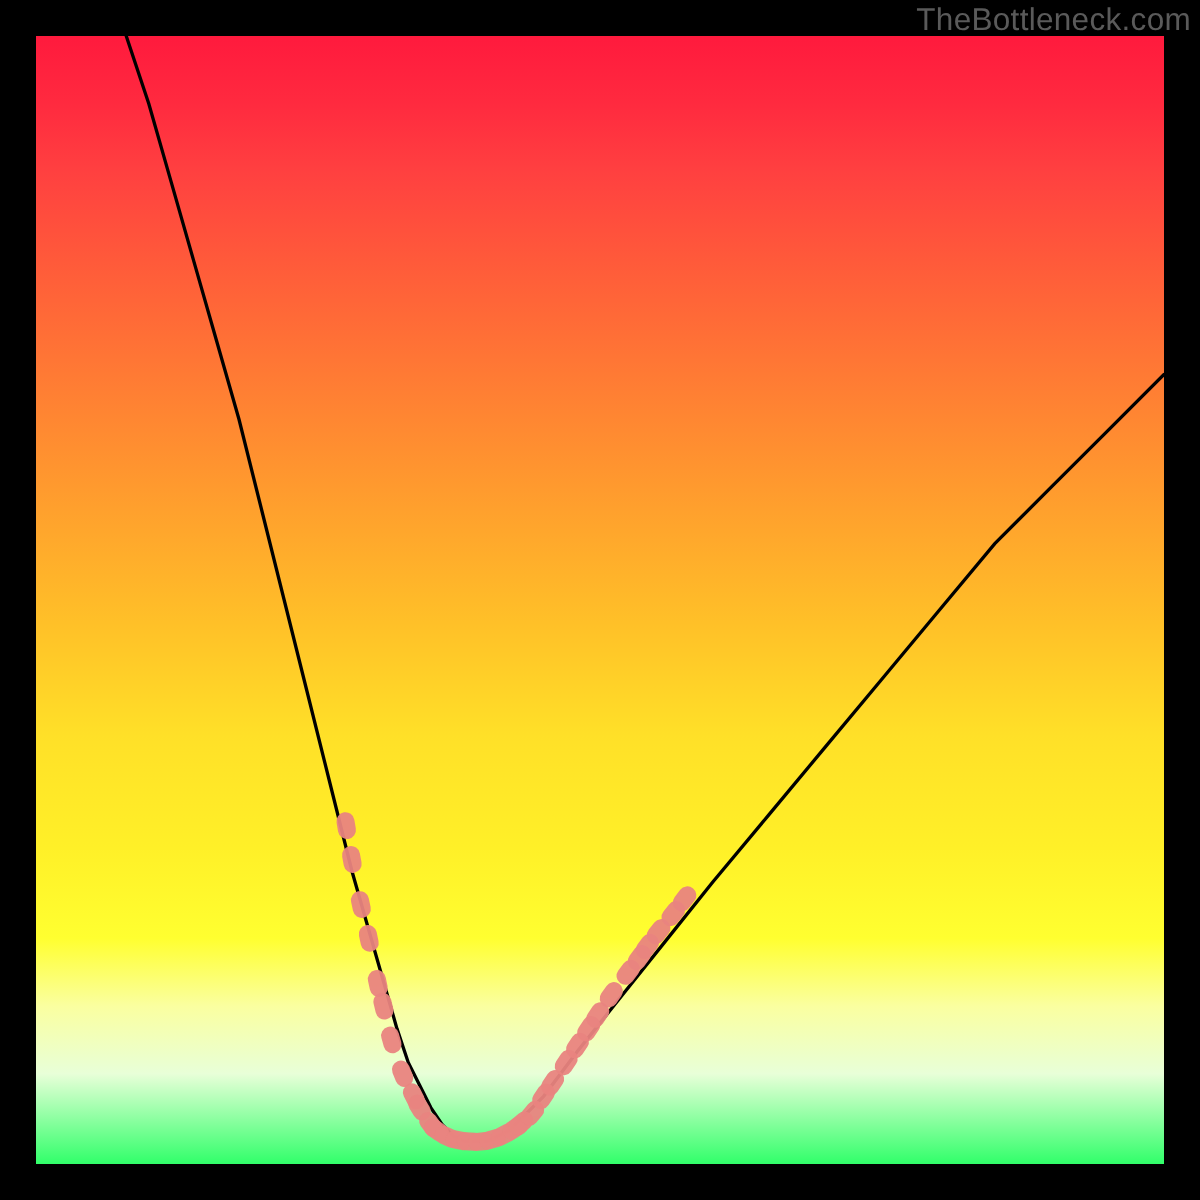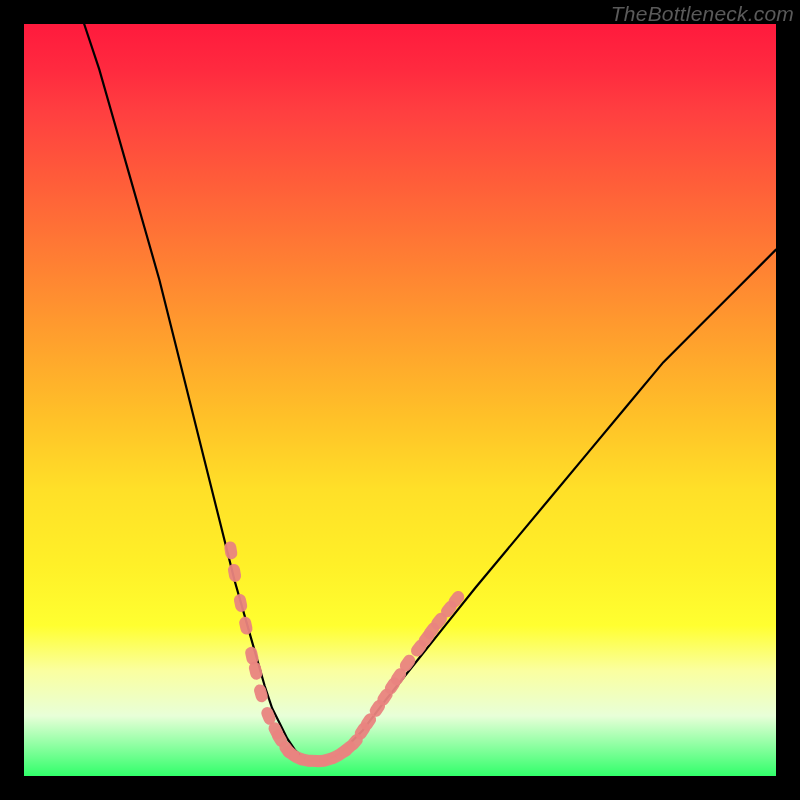--- a/index.html
+++ b/index.html
@@ -44,21 +44,20 @@
   .watermark {
     position: absolute;
     top: 2px;
     right: 6px;
     color: #5a5a5a;
     font-size: 21px;
     font-weight: 500;
     letter-spacing: 0.2px;
     z-index: 20;
     text-shadow: 0 0 1px rgba(0,0,0,0.15);
-    font-style: italic;
   }
   svg.curve {
     position: absolute;
     left: 0;
     top: 0;
     width: 752px;
     height: 752px;
     z-index: 10;
   }
 </style>

